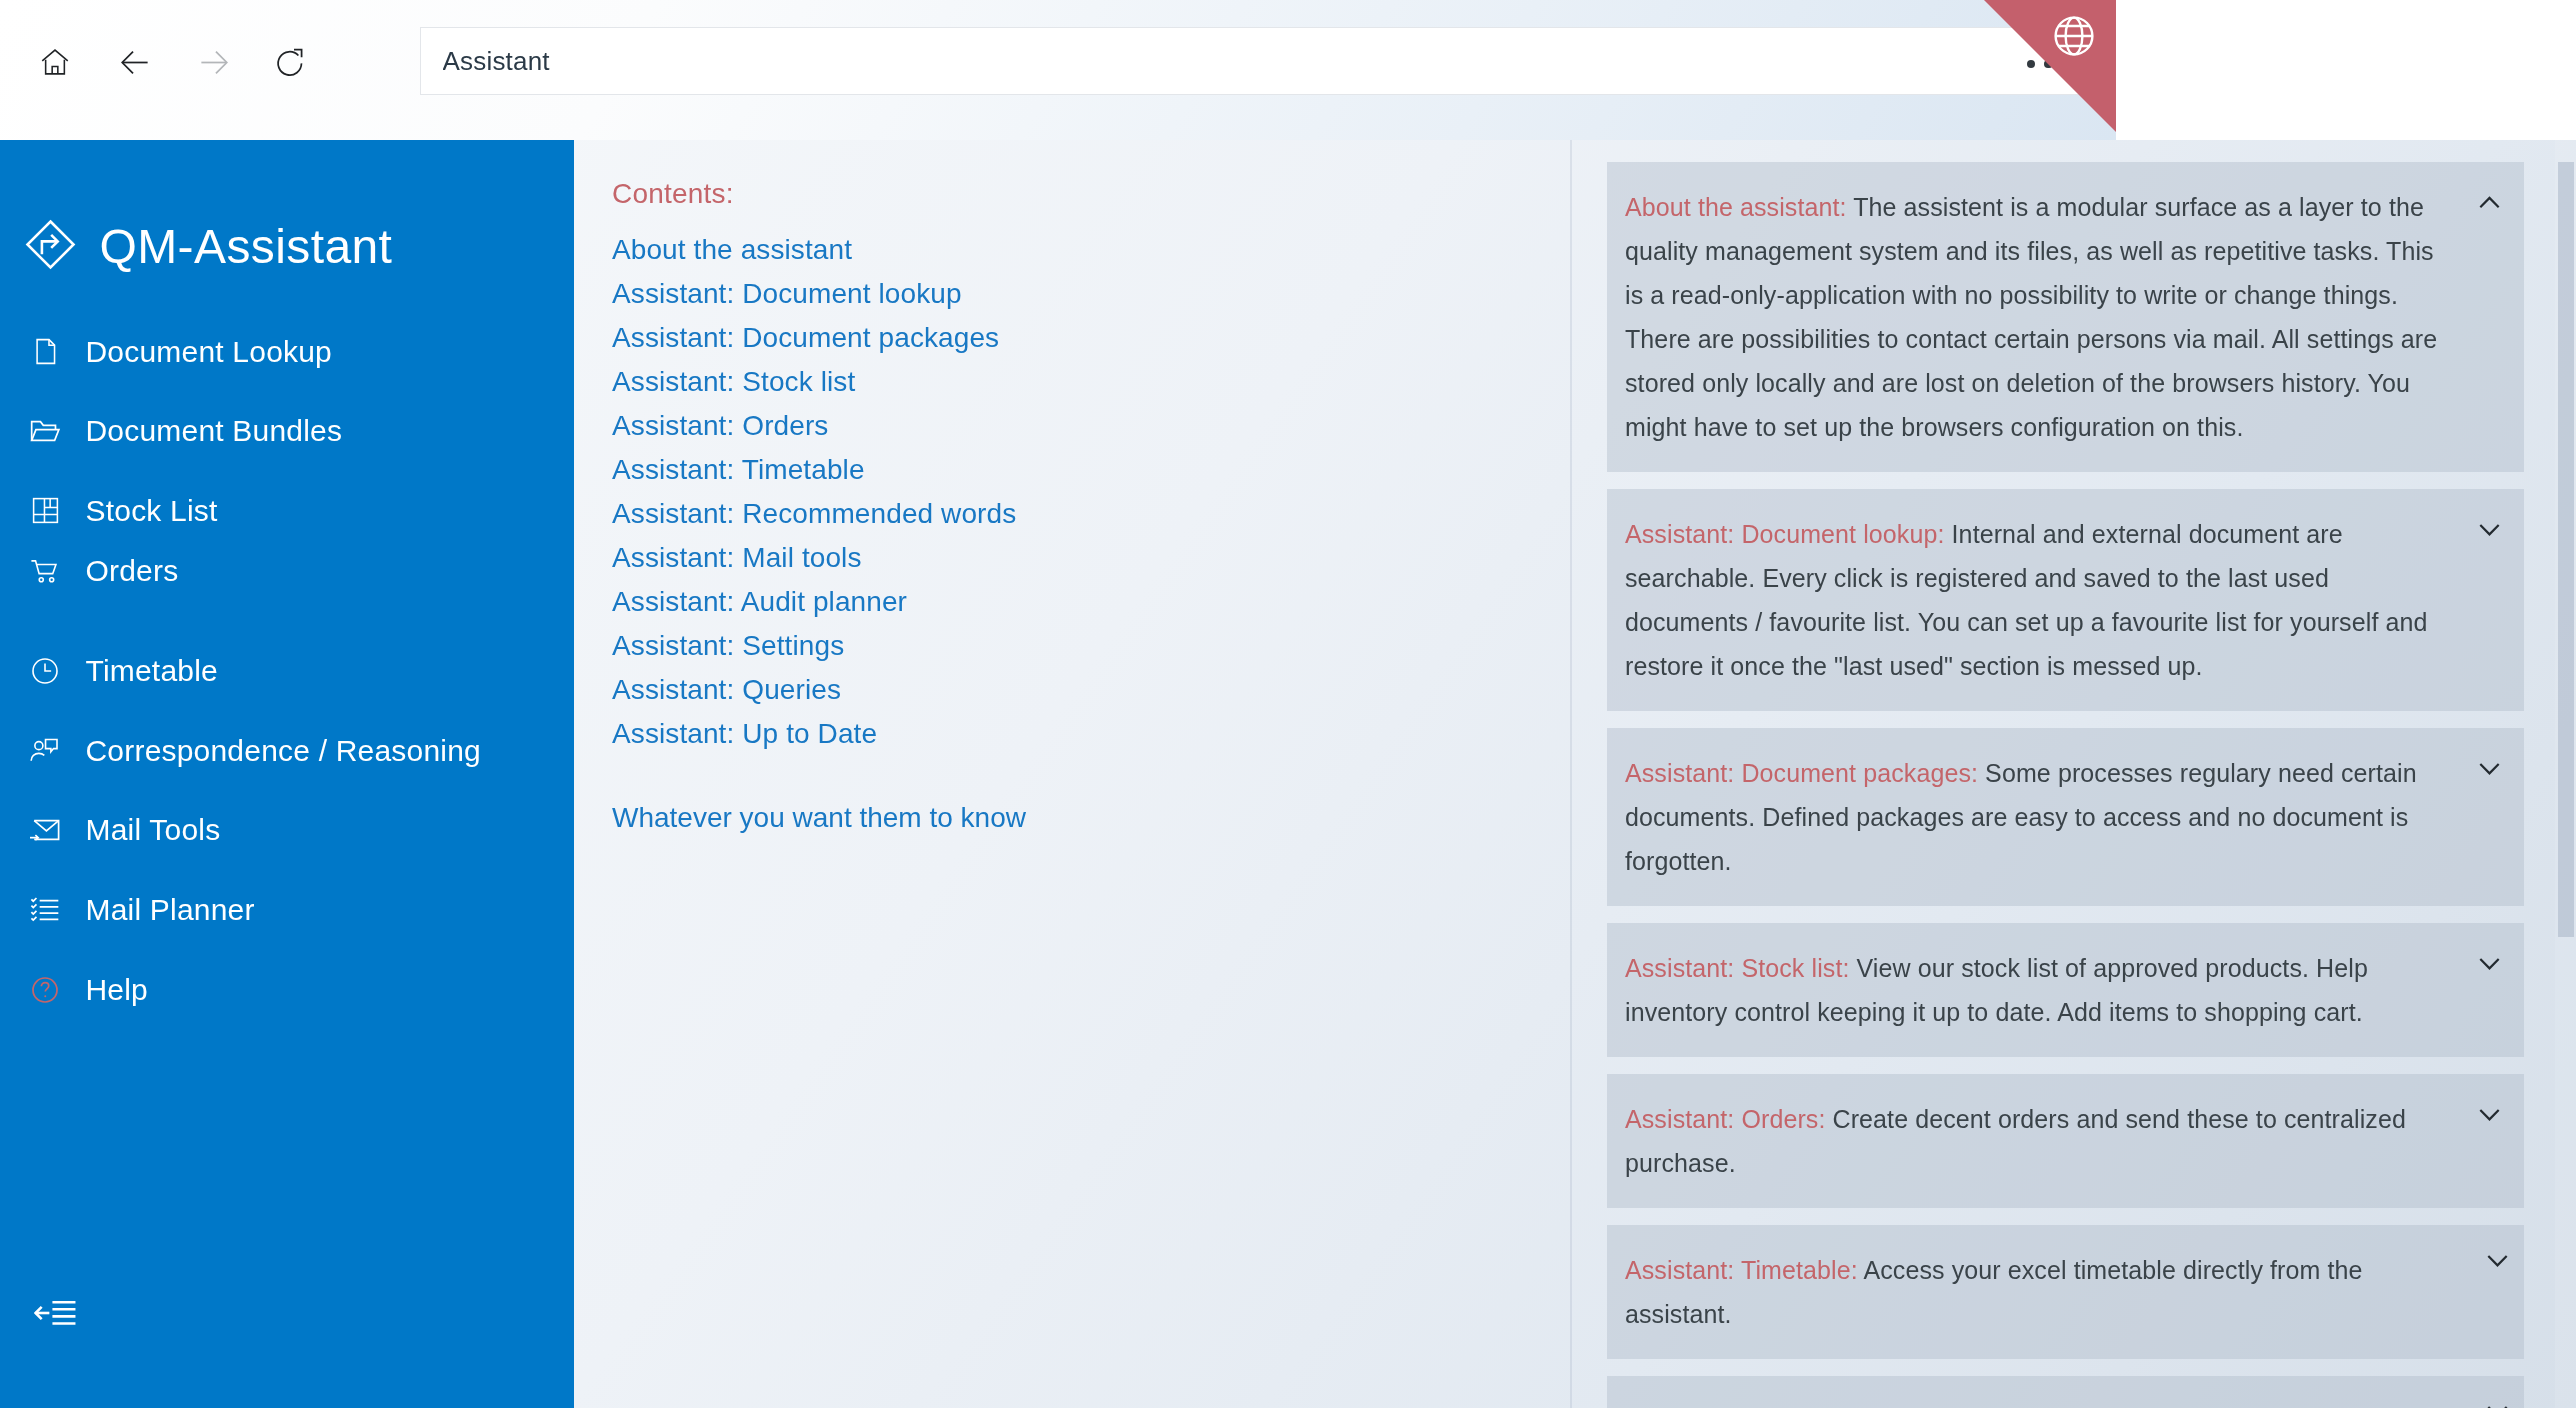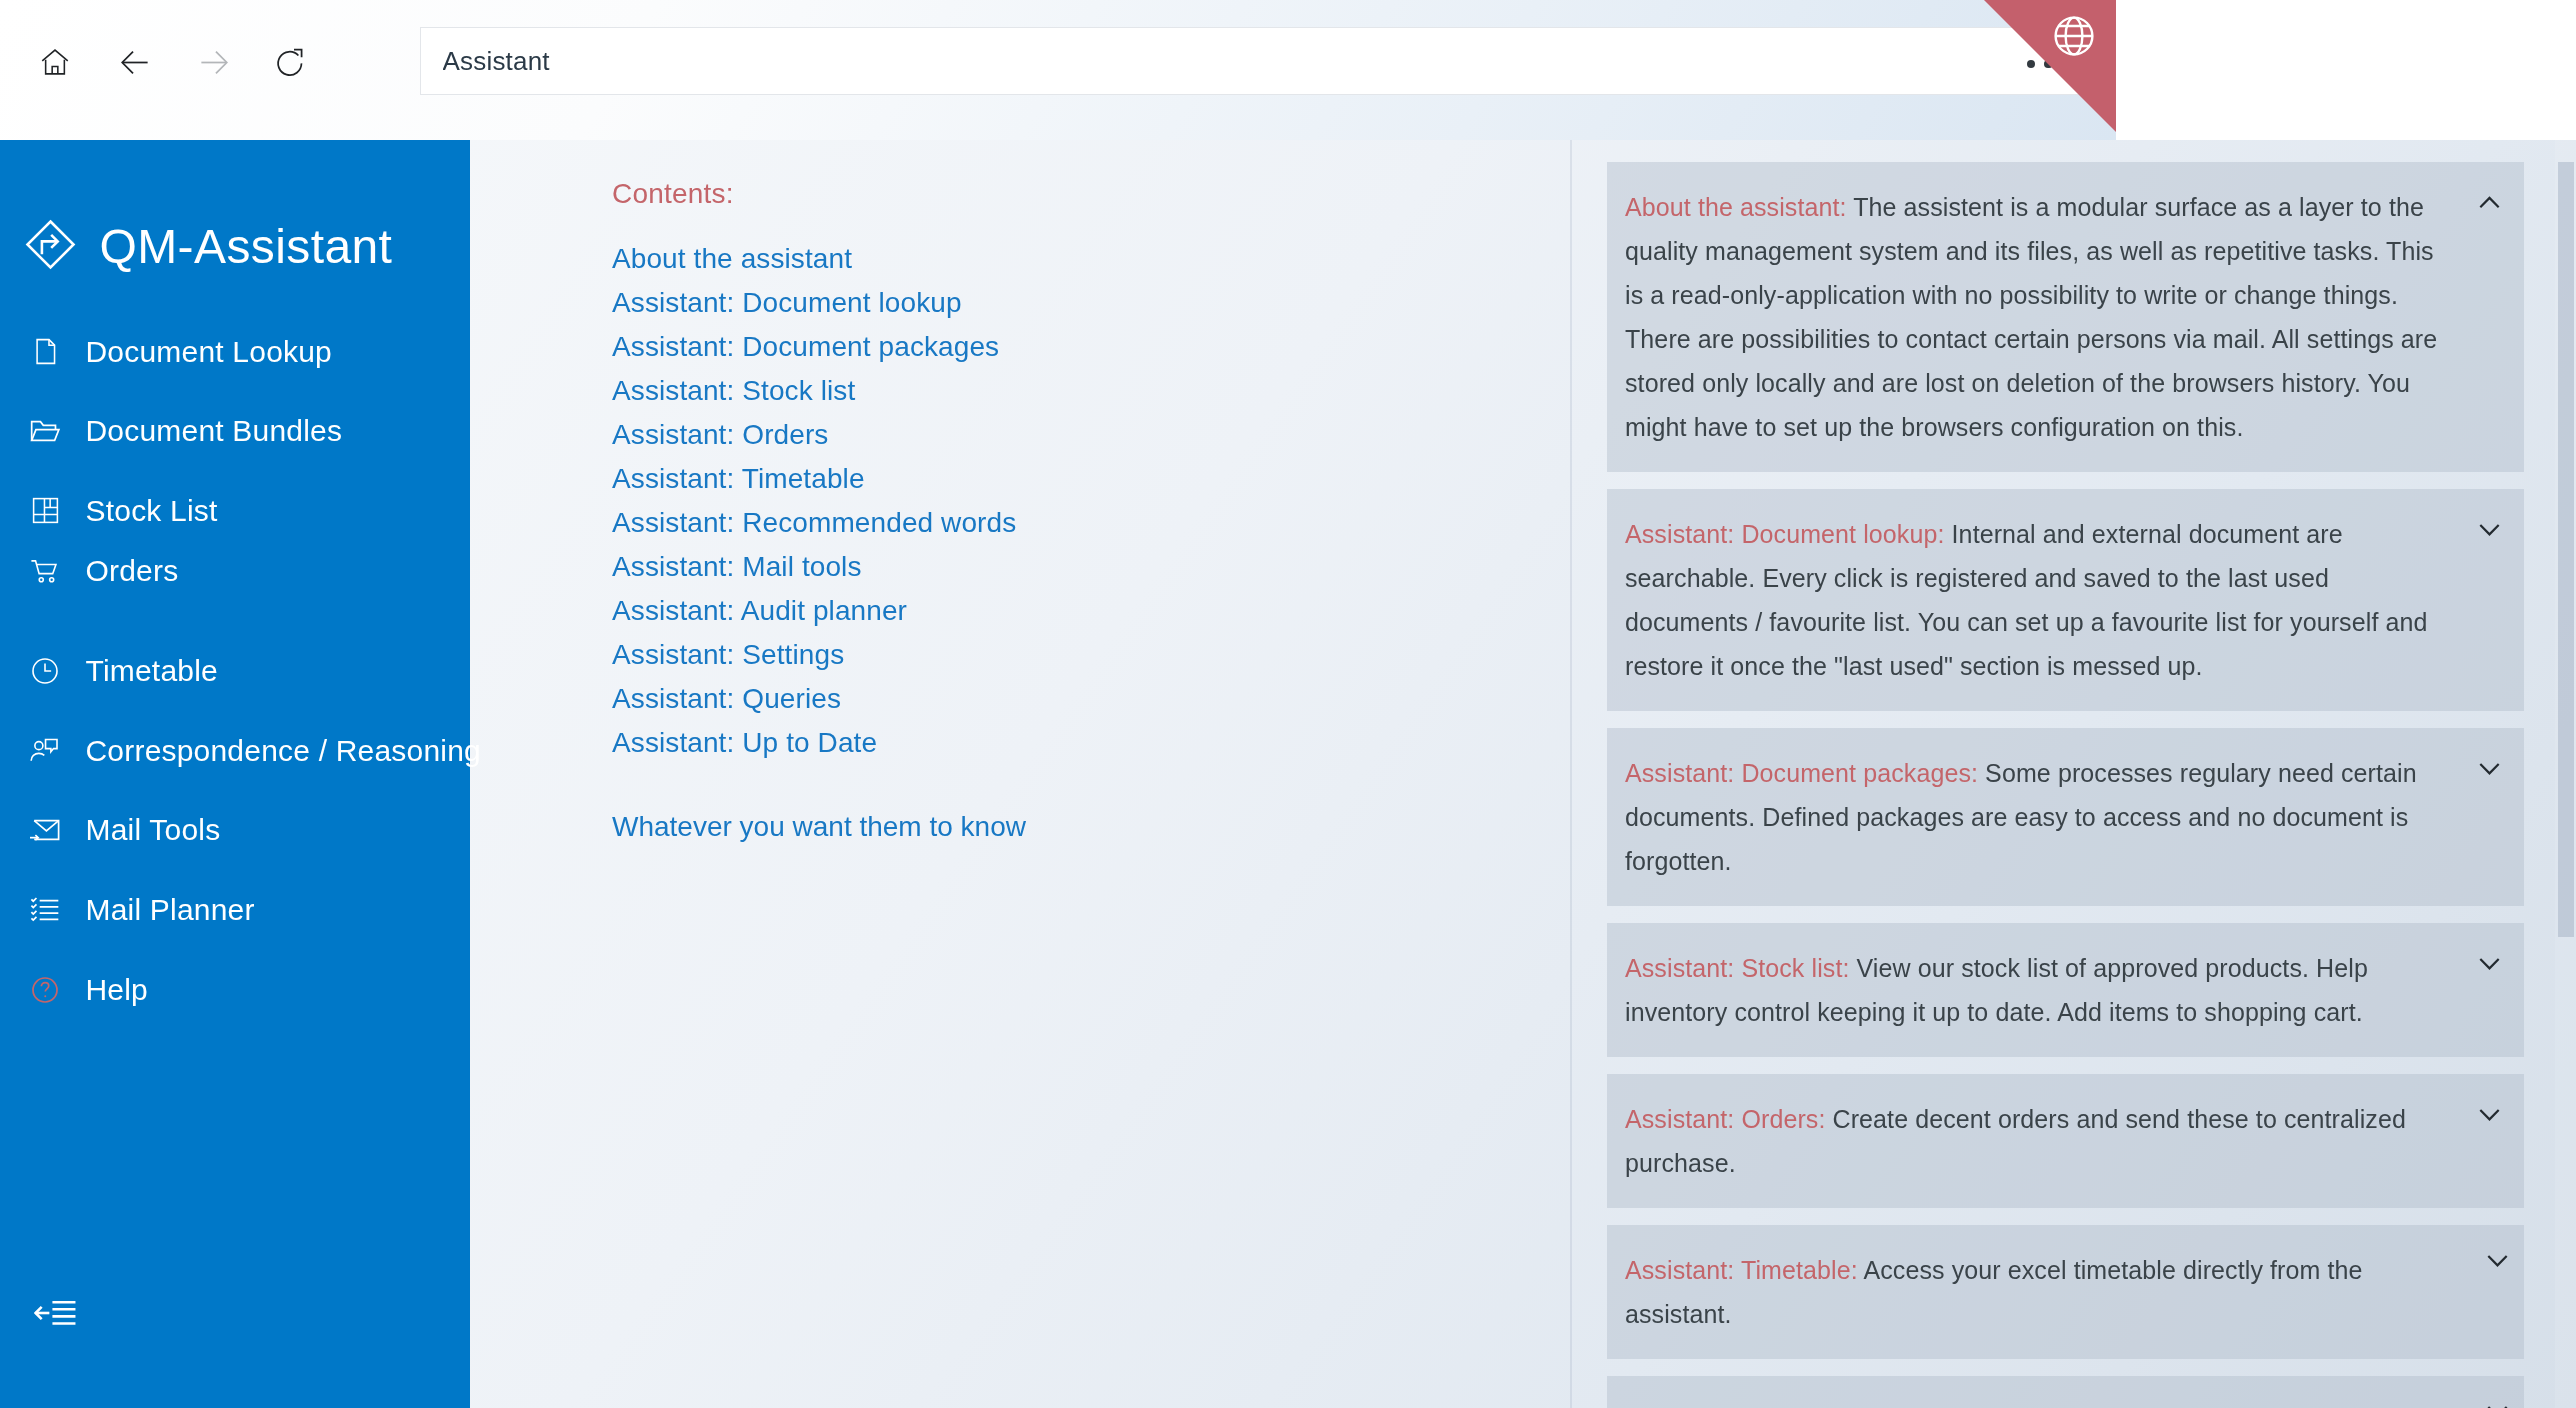--- a/index.html
+++ b/index.html
@@ -97,21 +97,21 @@
     left: 0; top: 140px;
     width: 2576px; height: 1268px;
     background: linear-gradient(125deg, #f7f9fb 0%, #eef2f7 42%, #e2e9f1 72%, #d6dfe9 100%);
     overflow: hidden;
   }
 
   
   #sidebar {
     position: absolute;
     left: 0; top: 0;
-    width: 470px; height: 1268px;
+    width: 574px; height: 1268px;
     background: #0078c8;
     color: #ffffff;
   }
   #brand {
     position: absolute;
     left: 23px; top: 69px;
     height: 74px;
     display: flex; align-items: center; gap: 21.5px;
     cursor: pointer;
   }
@@ -156,21 +156,21 @@
   #contents-col {
     position: absolute;
     left: 574px; top: 0;
     width: 996px; height: 1268px;
     padding: 38px 0 0 38px;
   }
   #contents-heading {
     font-size: 28px;
     font-weight: 300;
     color: #c4656a;
-    margin-bottom: 27px;
+    margin-bottom: 18px;
     letter-spacing: 0.2px;
   }
   .toc-link {
     display: block;
     font-size: 28px;
     font-weight: 300;
     color: #1878c4;
     line-height: 44px;
     white-space: nowrap;
     cursor: pointer;

